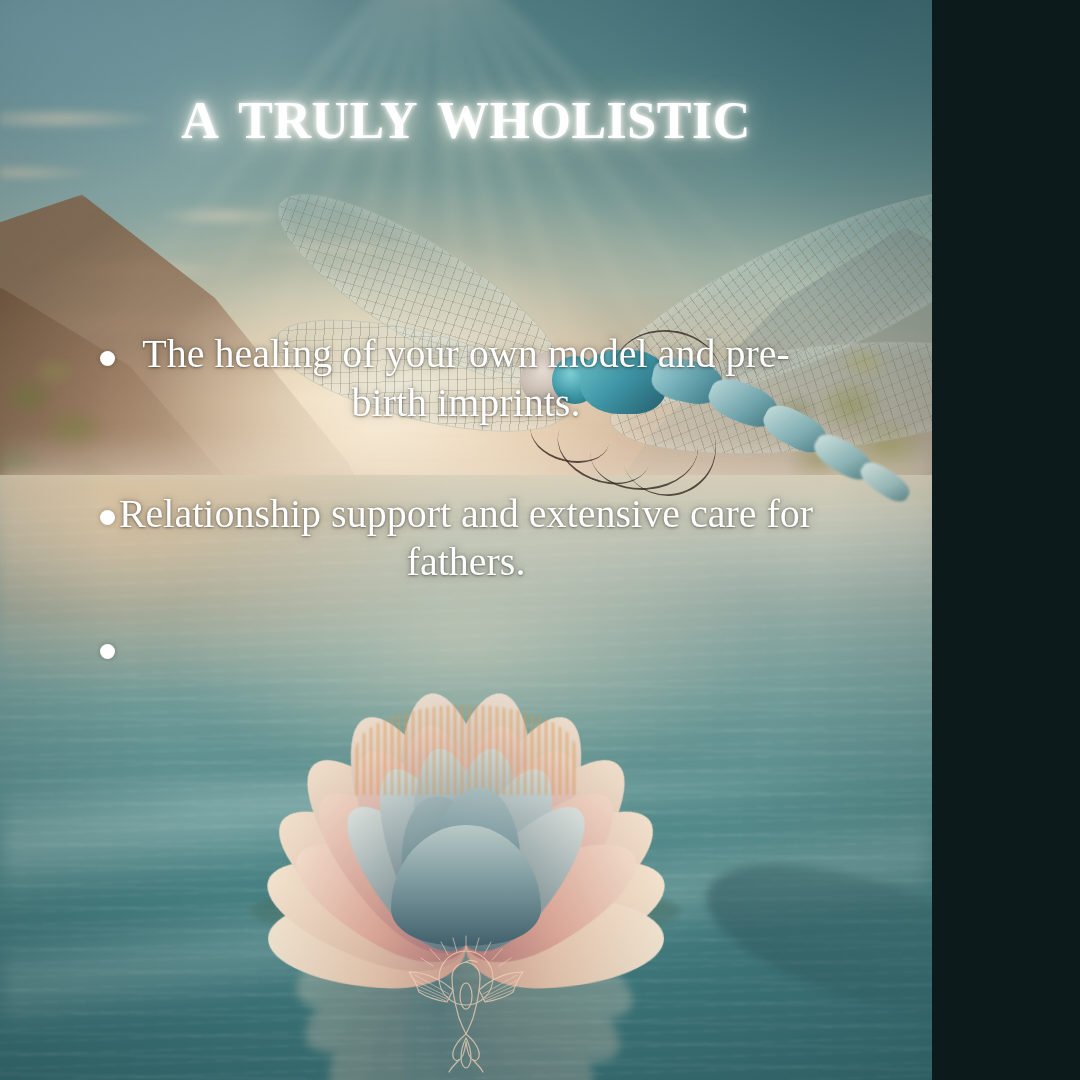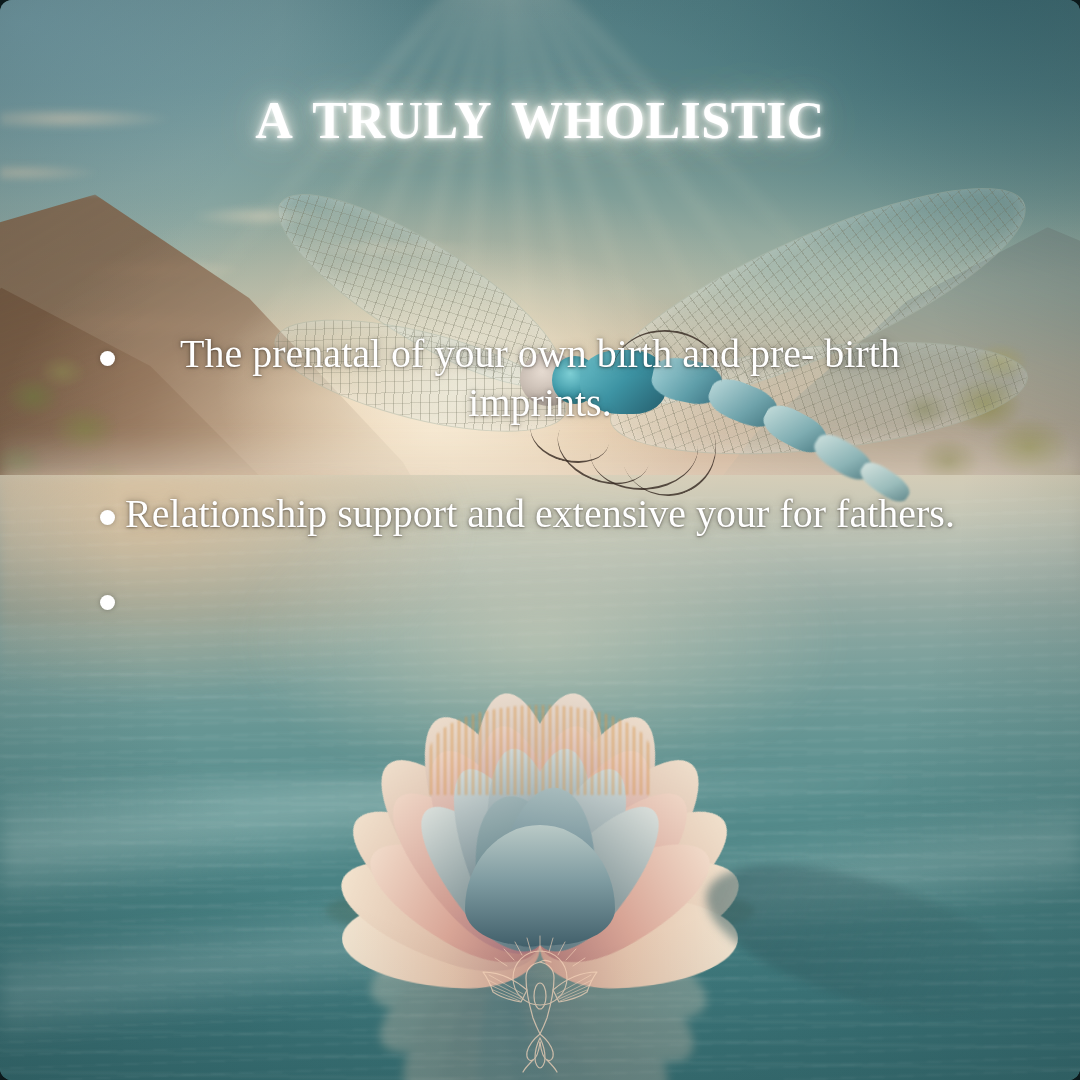--- a/index.html
+++ b/index.html
@@ -6,24 +6,23 @@
 
   html,body{
     width:1080px; height:1080px;
     background:#0c1a1c;
     font-family:"Liberation Serif", serif;
     overflow:hidden;
   }
 
   .canvas{
     position:relative;
-    width:1080px; height:1080px;
+    width:932px; height:1080px;
     overflow:hidden;
     isolation:isolate;
-    border-radius:12px;
   }
 
   
   .layer{ position:absolute; inset:0; pointer-events:none; }
 
   
   .sky{
     background:
       linear-gradient(180deg,
         #547e84 0%,
@@ -509,26 +508,26 @@
   <div class="content">
 
     <h1 class="headline">
       <span class="hl-line">A truly wholistic</span>
     </h1>
 
     <div class="bullets">
 
       <div class="bullet b1">
         <span class="dot"></span>
-        <span class="btxt">The prenatal of your own birth and pre- birth imprints.</span>
+        <span class="btxt">The healing of your own model and pre- birth imprints.</span>
       </div>
 
       <div class="bullet b2">
         <span class="dot"></span>
-        <span class="btxt">Relationship support and extensive your for fathers.</span>
+        <span class="btxt">Relationship support and extensive care for fathers.</span>
       </div>
 
 
       <div class="bullet b4">
         <span class="dot"></span>
       </div>
 
     </div>
   </div>
 

